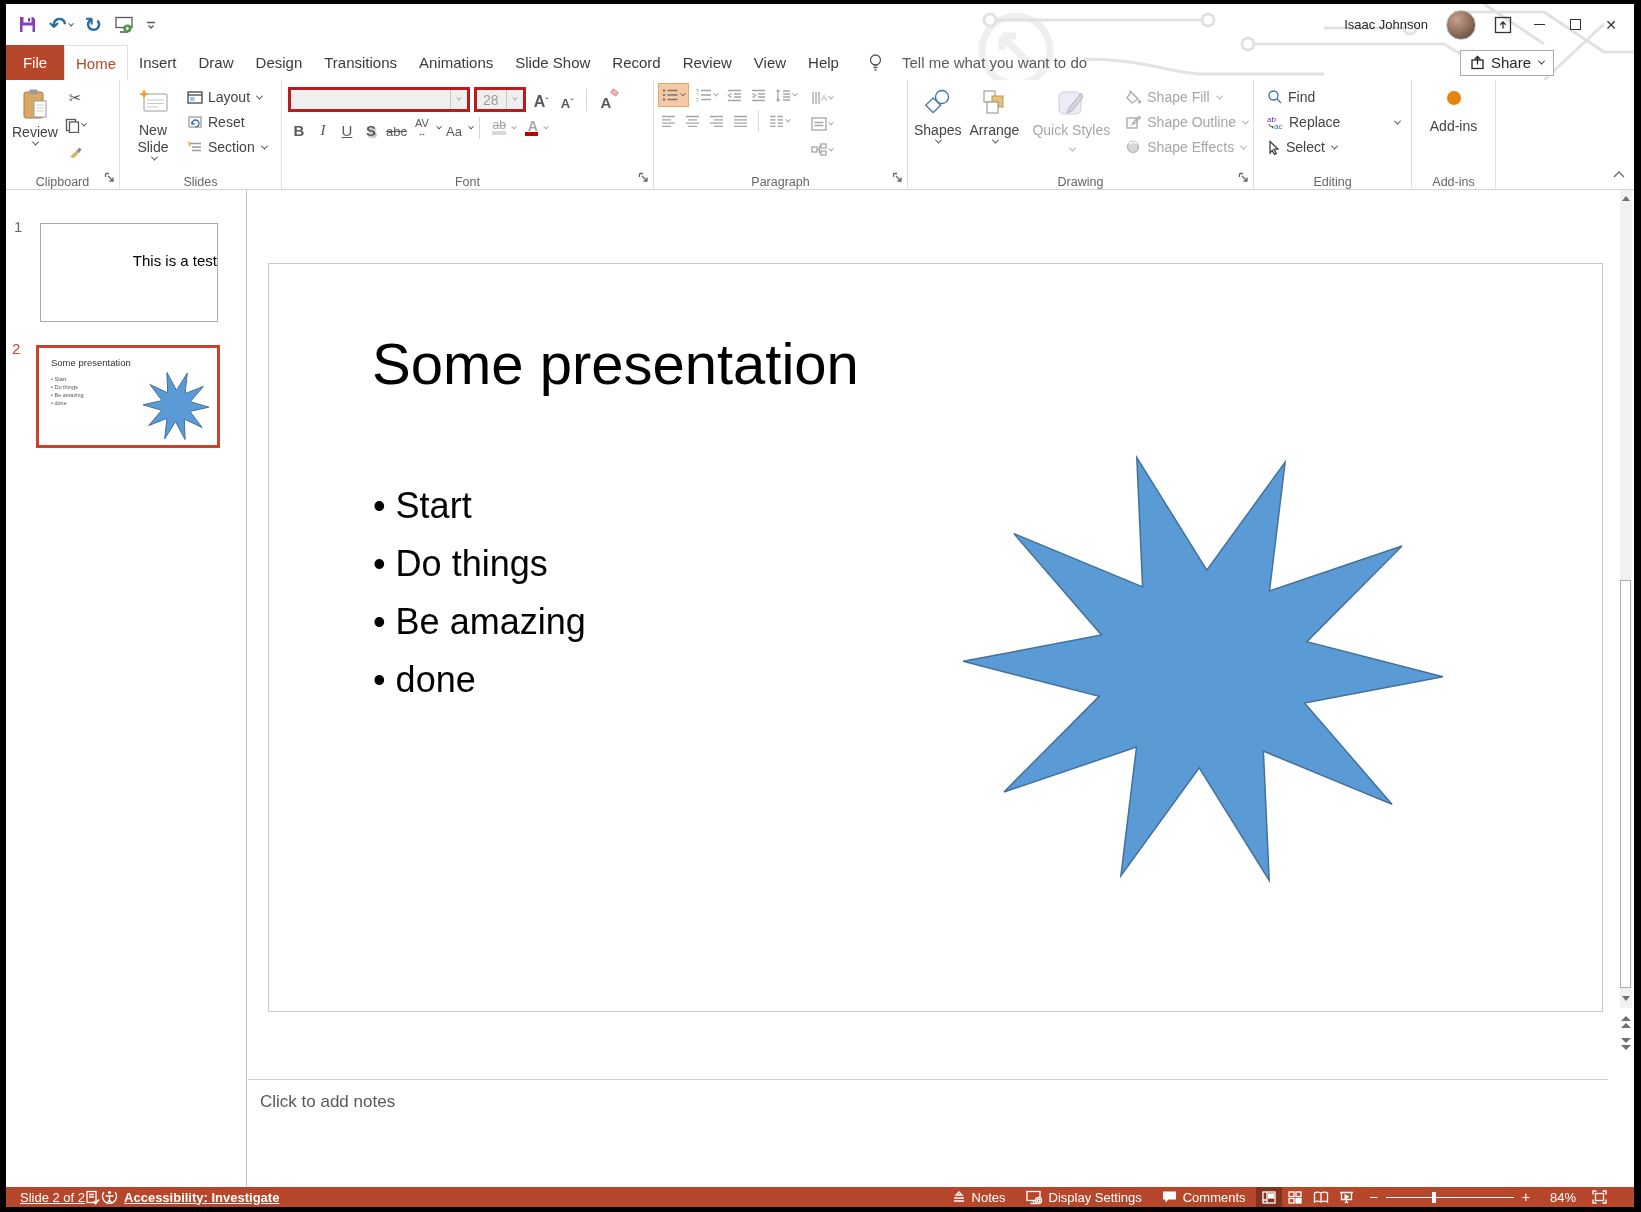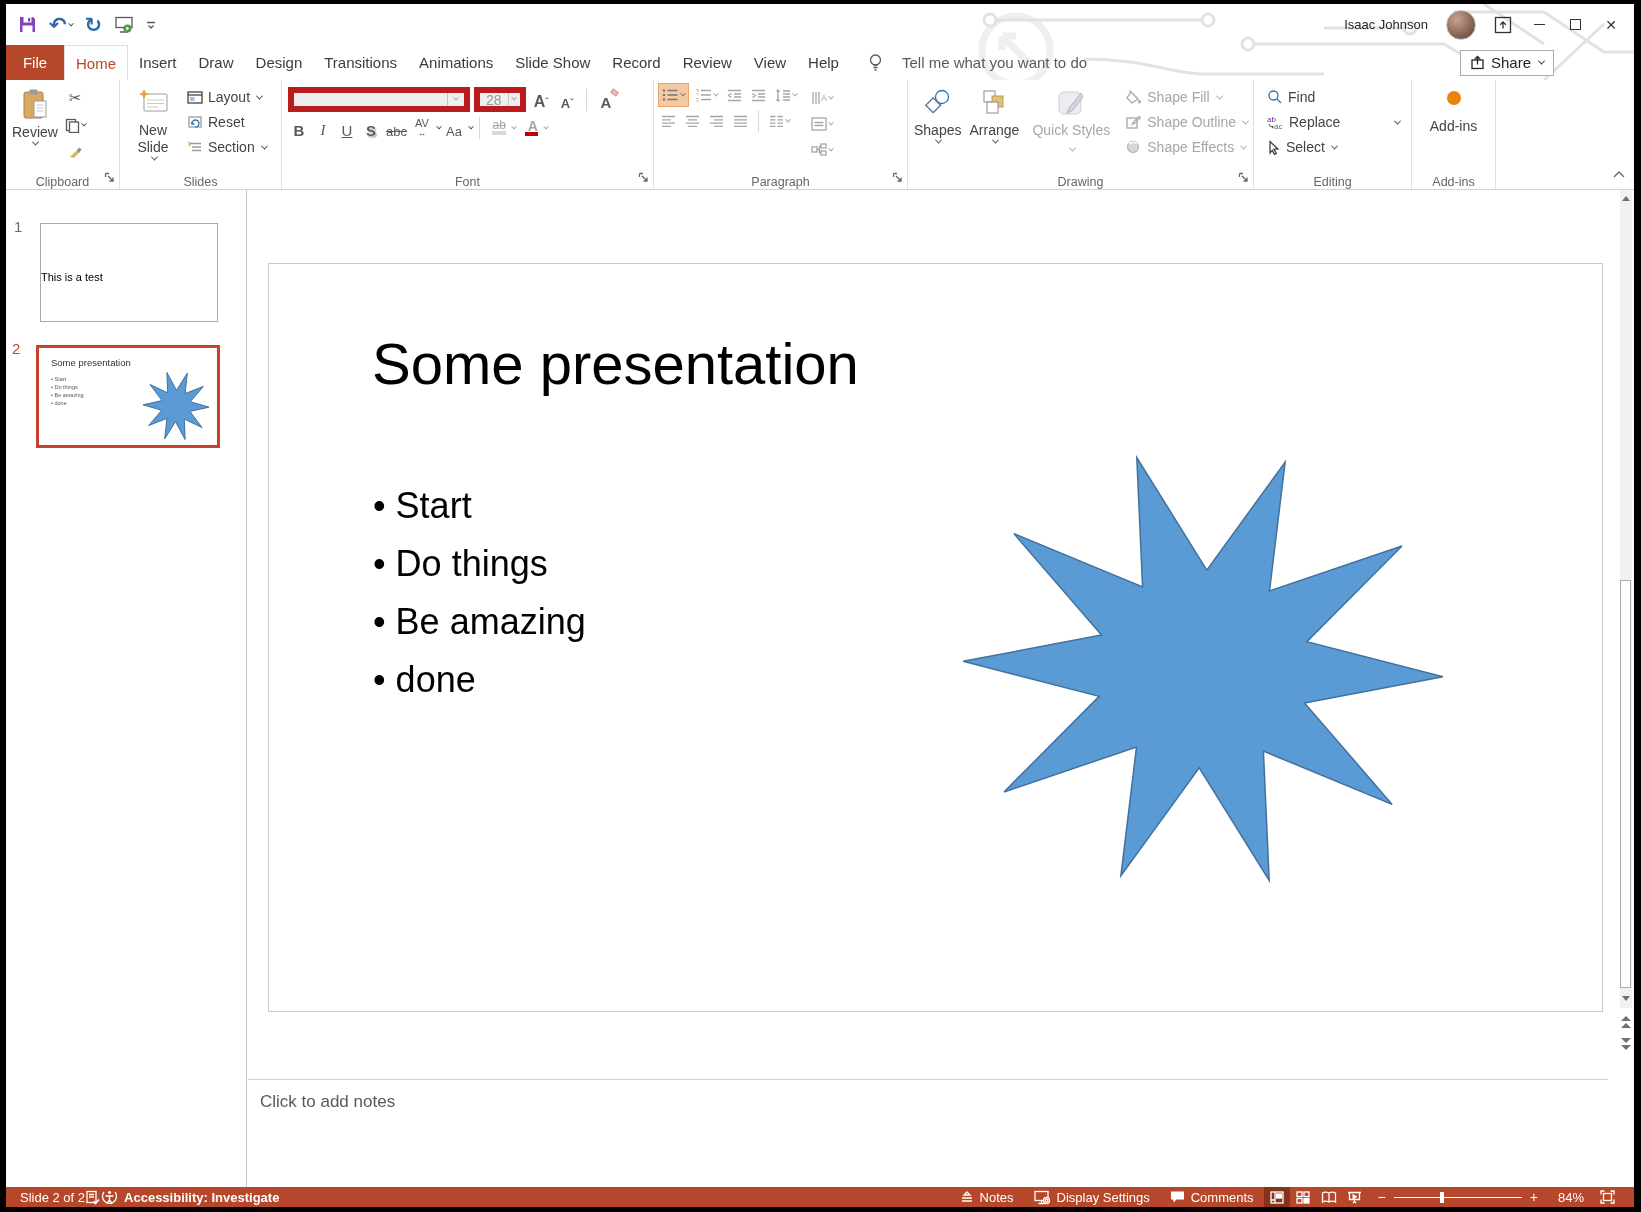--- a/index.html
+++ b/index.html
@@ -39,37 +39,37 @@
 .bigbtn .blabel { margin-top:4px; }
 .smallcol { display:flex; flex-direction:column; justify-content:flex-start; padding-top:4px; gap:3px; }
 .sbtn { display:flex; align-items:center; gap:5px; font-size:14px; color:#444; height:22px; padding:0 3px; white-space:nowrap; }
 .chev { display:inline-block; width:5px; height:5px; border-right:1.2px solid currentColor; border-bottom:1.2px solid currentColor; transform:rotate(45deg) translate(-1px,-1px); margin-left:2px; }
 .chev-sm { width:4px; height:4px; }
 .iconbtn { display:flex; align-items:center; justify-content:center; height:24px; padding:0 3px; color:#595959; }
 .dis { color:#A6A6A6 !important; }
 .ic path,.ic rect,.ic circle,.ic line,.ic polyline,.ic polygon,.ic ellipse { fill:none; stroke:currentColor; stroke-width:1.3; }
 .fontrow1 { display:flex; align-items:center; gap:4px; padding:5px 4px 2px 4px; }
 .fontrow2 { display:flex; align-items:center; gap:2px; padding:2px 4px; }
-.combo { height:25px; background:#EFEFEF; border:6px solid #b91c1c; display:flex; align-items:center; color:#9B9B9B; font-size:14px; }
+.combo { height:25px; background:#EFEFEF; border:3px solid #b91c1c; display:flex; align-items:center; color:#9B9B9B; font-size:14px; }
 .combo .cval { flex:1; padding:0 6px; }
 .combo .cdrop { width:17px; height:100%; border-left:1px solid #C6C6C6; display:flex; align-items:center; justify-content:center; color:#ABABAB; }
 .fbtn { min-width:22px; height:23px; display:flex; align-items:end; justify-content:center; color:#595959; padding:0 2px; }
 .divv { width:1px; height:22px; background:#D8D8D8; margin:0 4px; }
 .active-opt { background:var(--bullets-active-bg,#F5C9A3); border:1px solid #E8A66C; }
 .pararow { display:flex; align-items:center; gap:3px; height:26px; padding:2px 2px; }
 .stackcol { display:flex; flex-direction:column; justify-content:flex-start; gap:2px; padding:4px 2px 0 6px; }
 .collapse-ribbon { position:absolute; right:8px; bottom:6px; color:#666; }
 
 
 .content { position:relative; flex:1; background:#fff; overflow:hidden; }
 .thumb-panel { position:absolute; left:0; top:0; bottom:0; width:241px; border-right:1px solid #C6C6C6; background:#fff; }
 .slide-num { position:absolute; font-size:15px; color:#6A6A6A; }
 .thumb { position:absolute; background:#fff; }
 .thumb1 { left:34px; top:33px; width:178px; height:99px; border:1px solid #A9A9A9; }
-.thumb1 .t1-title { position:absolute; left:0; right:0; top:28px; text-align:left; font-size:11px; color:#000;margin-top:19px; }
+.thumb1 .t1-title { position:absolute; left:0; right:0; top:28px; text-align:right; font-size:15px; color:#000; }
 .thumb2 { left:30px; top:155px; width:184px; height:103px; border:3px solid var(--selection-red,#C8432B); }
 .t2-title { position:absolute; left:12px; top:9px; font-size:9.5px; color:#333; }
 .t2-bullets { position:absolute; left:12px; top:27px; font-size:5.5px; color:#555; line-height:8px; }
 .t2-bullets div::before { content:"• "; }
 .t2-star { position:absolute; right:4px; top:20px; }
 
 .editor { position:absolute; left:242px; right:0; top:0; bottom:0; }
 .page { position:absolute; left:20px; top:73px; width:1335px; height:749px; background:#fff; border:1px solid #C9C9C9; }
 .page-title { position:absolute; left:103px; top:66px; font-size:58px; color:#000; letter-spacing:0; }
 .page-bullets { position:absolute; left:104px; top:213px; font-size:36px; color:#000; }
@@ -84,23 +84,23 @@
 .vscroll { position:absolute; right:2px; top:0; width:12px; height:818px; background:#F1F1F1; }
 .scr-btn { position:absolute; left:0; width:12px; height:17px; background:#F1F1F1; display:flex; align-items:center; justify-content:center; }
 .tri-up { width:0; height:0; border-left:4px solid transparent; border-right:4px solid transparent; border-bottom:5px solid #707070; }
 .tri-dn { width:0; height:0; border-left:4px solid transparent; border-right:4px solid transparent; border-top:5px solid #707070; }
 .scr-thumb { position:absolute; left:0; top:390px; width:11px; height:408px; background:#fff; border:1px solid #ABABAB; }
 .nav-btns { position:absolute; right:1px; top:824px; display:flex; flex-direction:column; gap:6px; }
 .nav-btn { width:14px; height:16px; display:flex; align-items:center; justify-content:center; }
 
 
 .statusbar { height:20px; flex:0 0 20px; background:var(--accent-red,#B7472A); color:#fff; display:flex; align-items:center; font-size:13px; }
-.sb-left { display:flex; align-items:center; gap:0; padding-left:14px; }
+.sb-left { display:flex; align-items:center; gap:0; padding-left:14px;text-decoration:underline; }
 .sb-item { display:flex; align-items:center; gap:6px; }
-.sb-right { margin-left:auto; display:flex; align-items:center; gap:0; padding-right:14px; }
+.sb-right { margin-left:auto; display:flex; align-items:center; gap:0; padding-right:22px; }
 .sb-right .sb-item { padding:0 10px; height:20px; }
 .viewbtn { width:26px; height:20px; display:flex; align-items:center; justify-content:center; }
 .viewbtn.active { background:rgba(0,0,0,.28); }
 .zoom-track { width:128px; height:1px; background:#fff; position:relative; margin:0 8px; }
 .zoom-thumb { position:absolute; left:46px; top:-5px; width:4px; height:11px; background:#fff; }
 .zoom-glyph { font-size:14px; line-height:14px; }
 .sb-bold { font-weight:bold; }
 </style>
 </head>
 <body>

